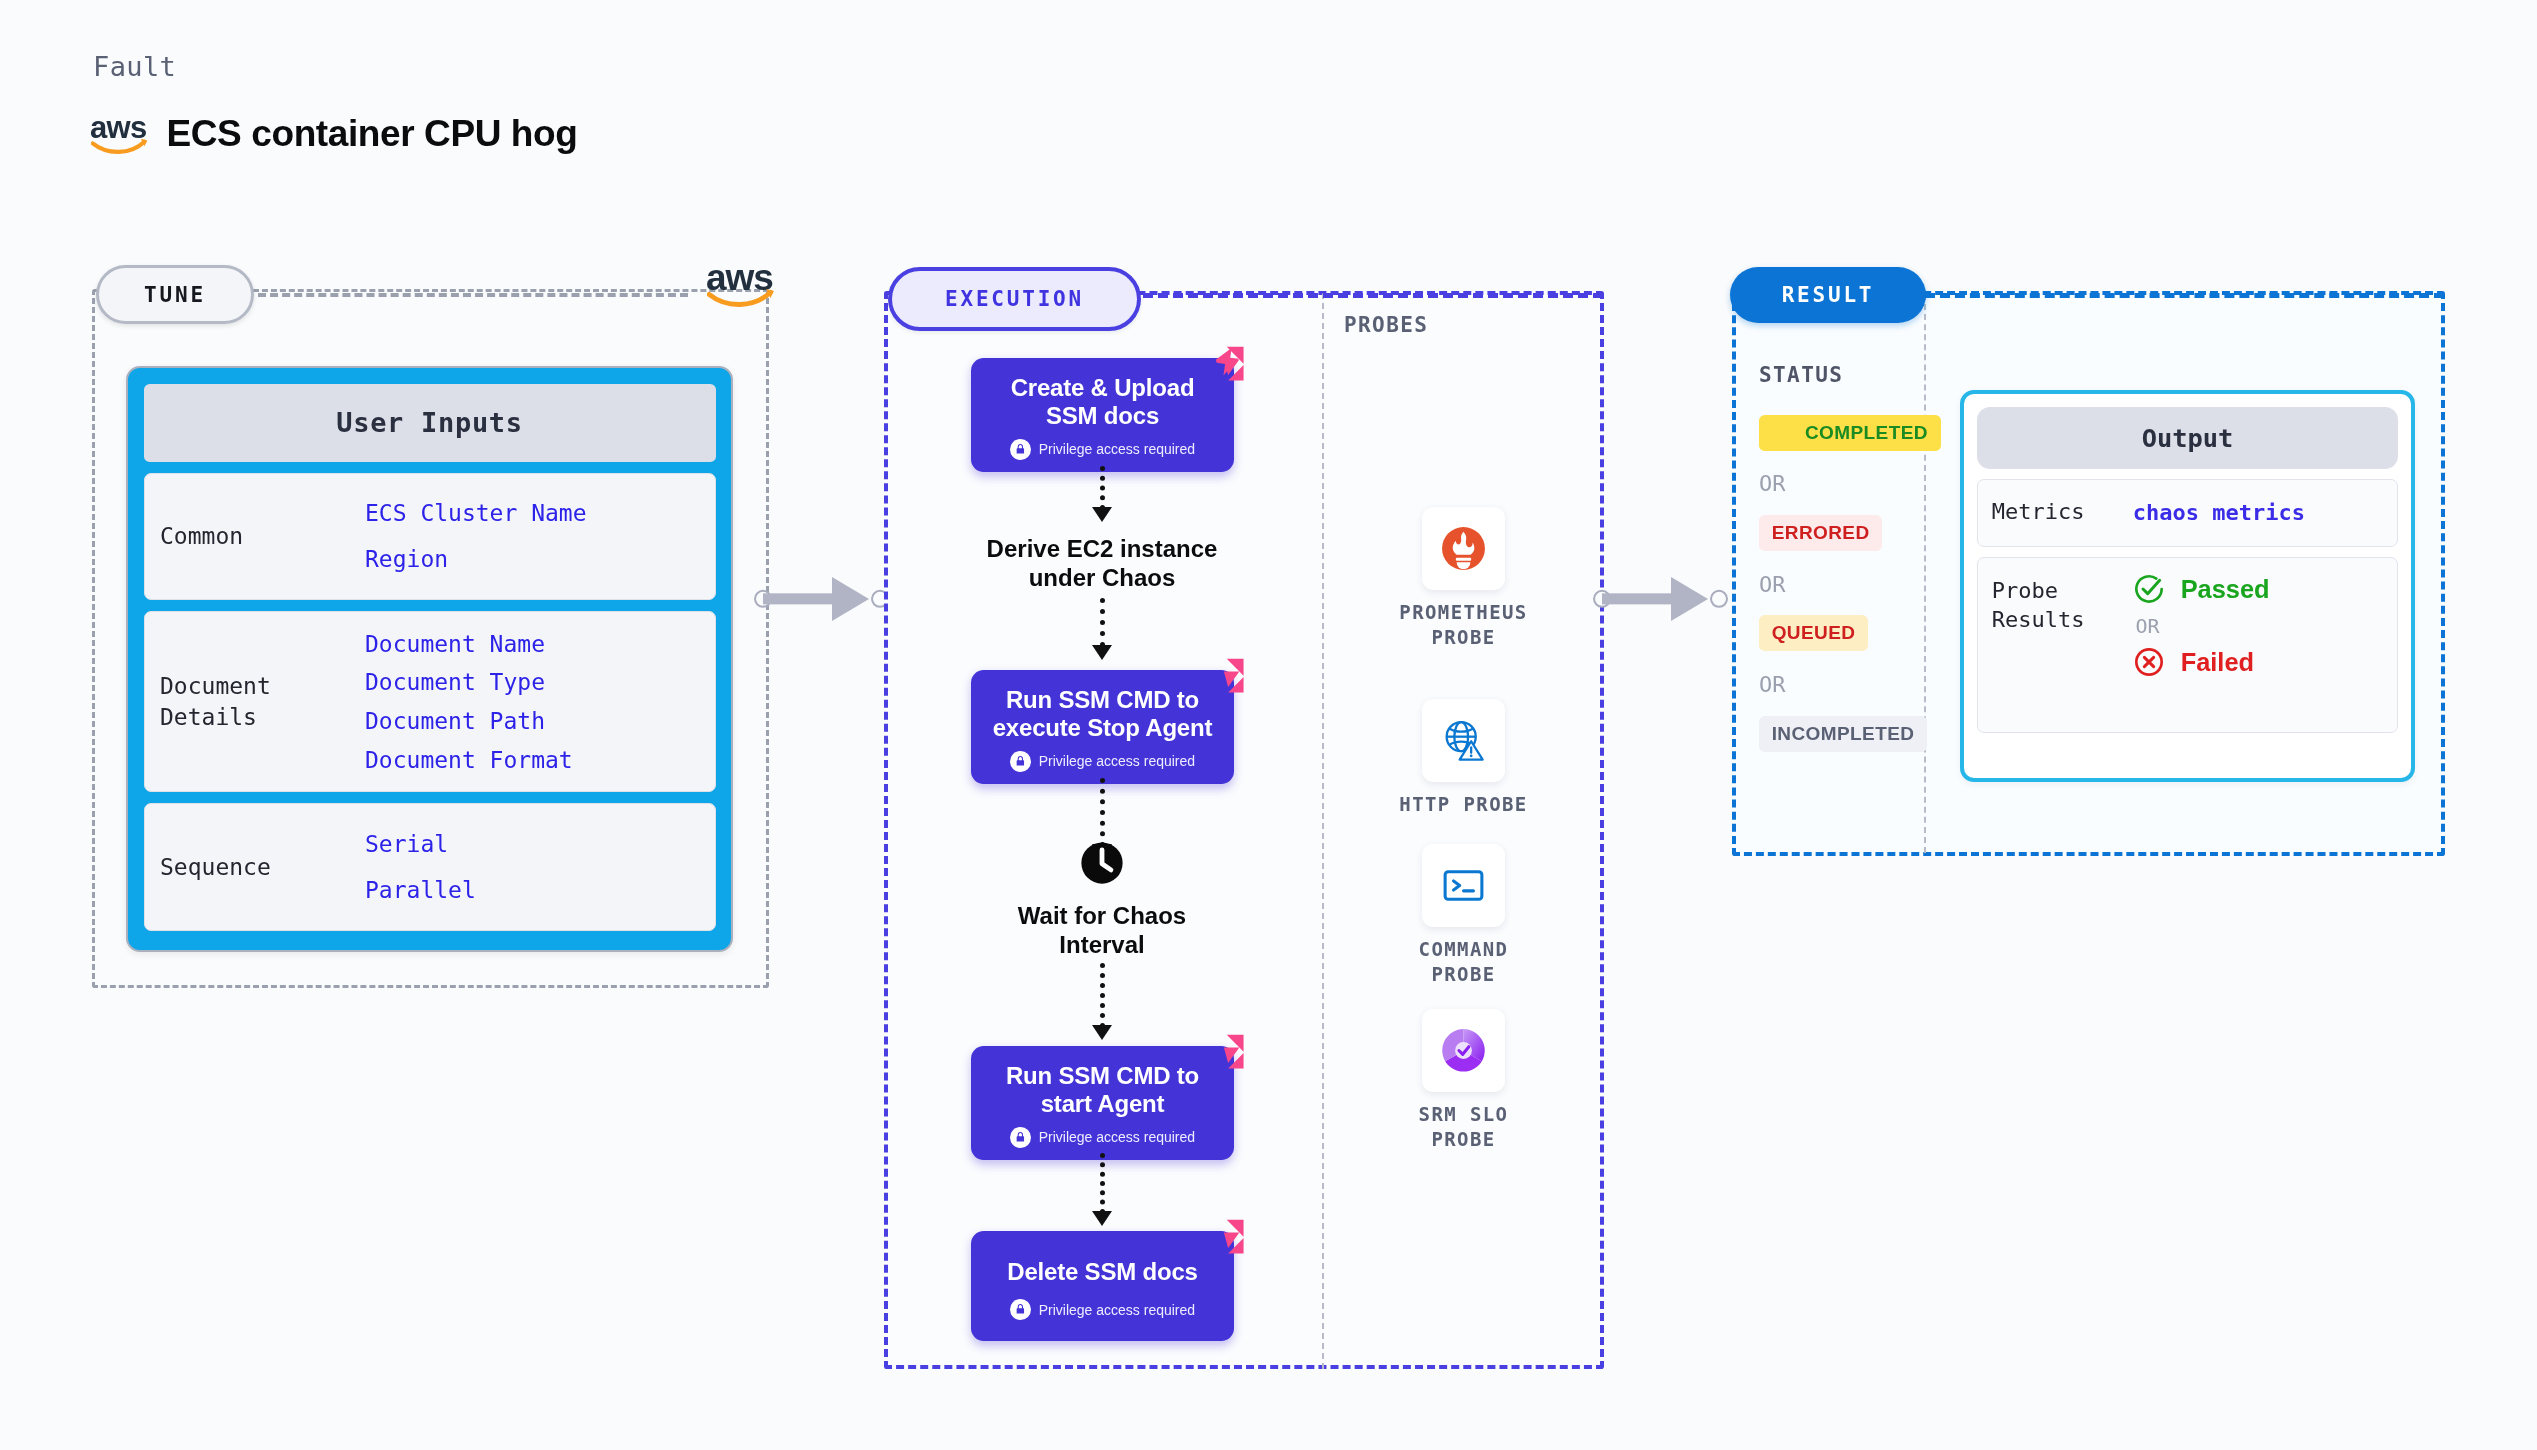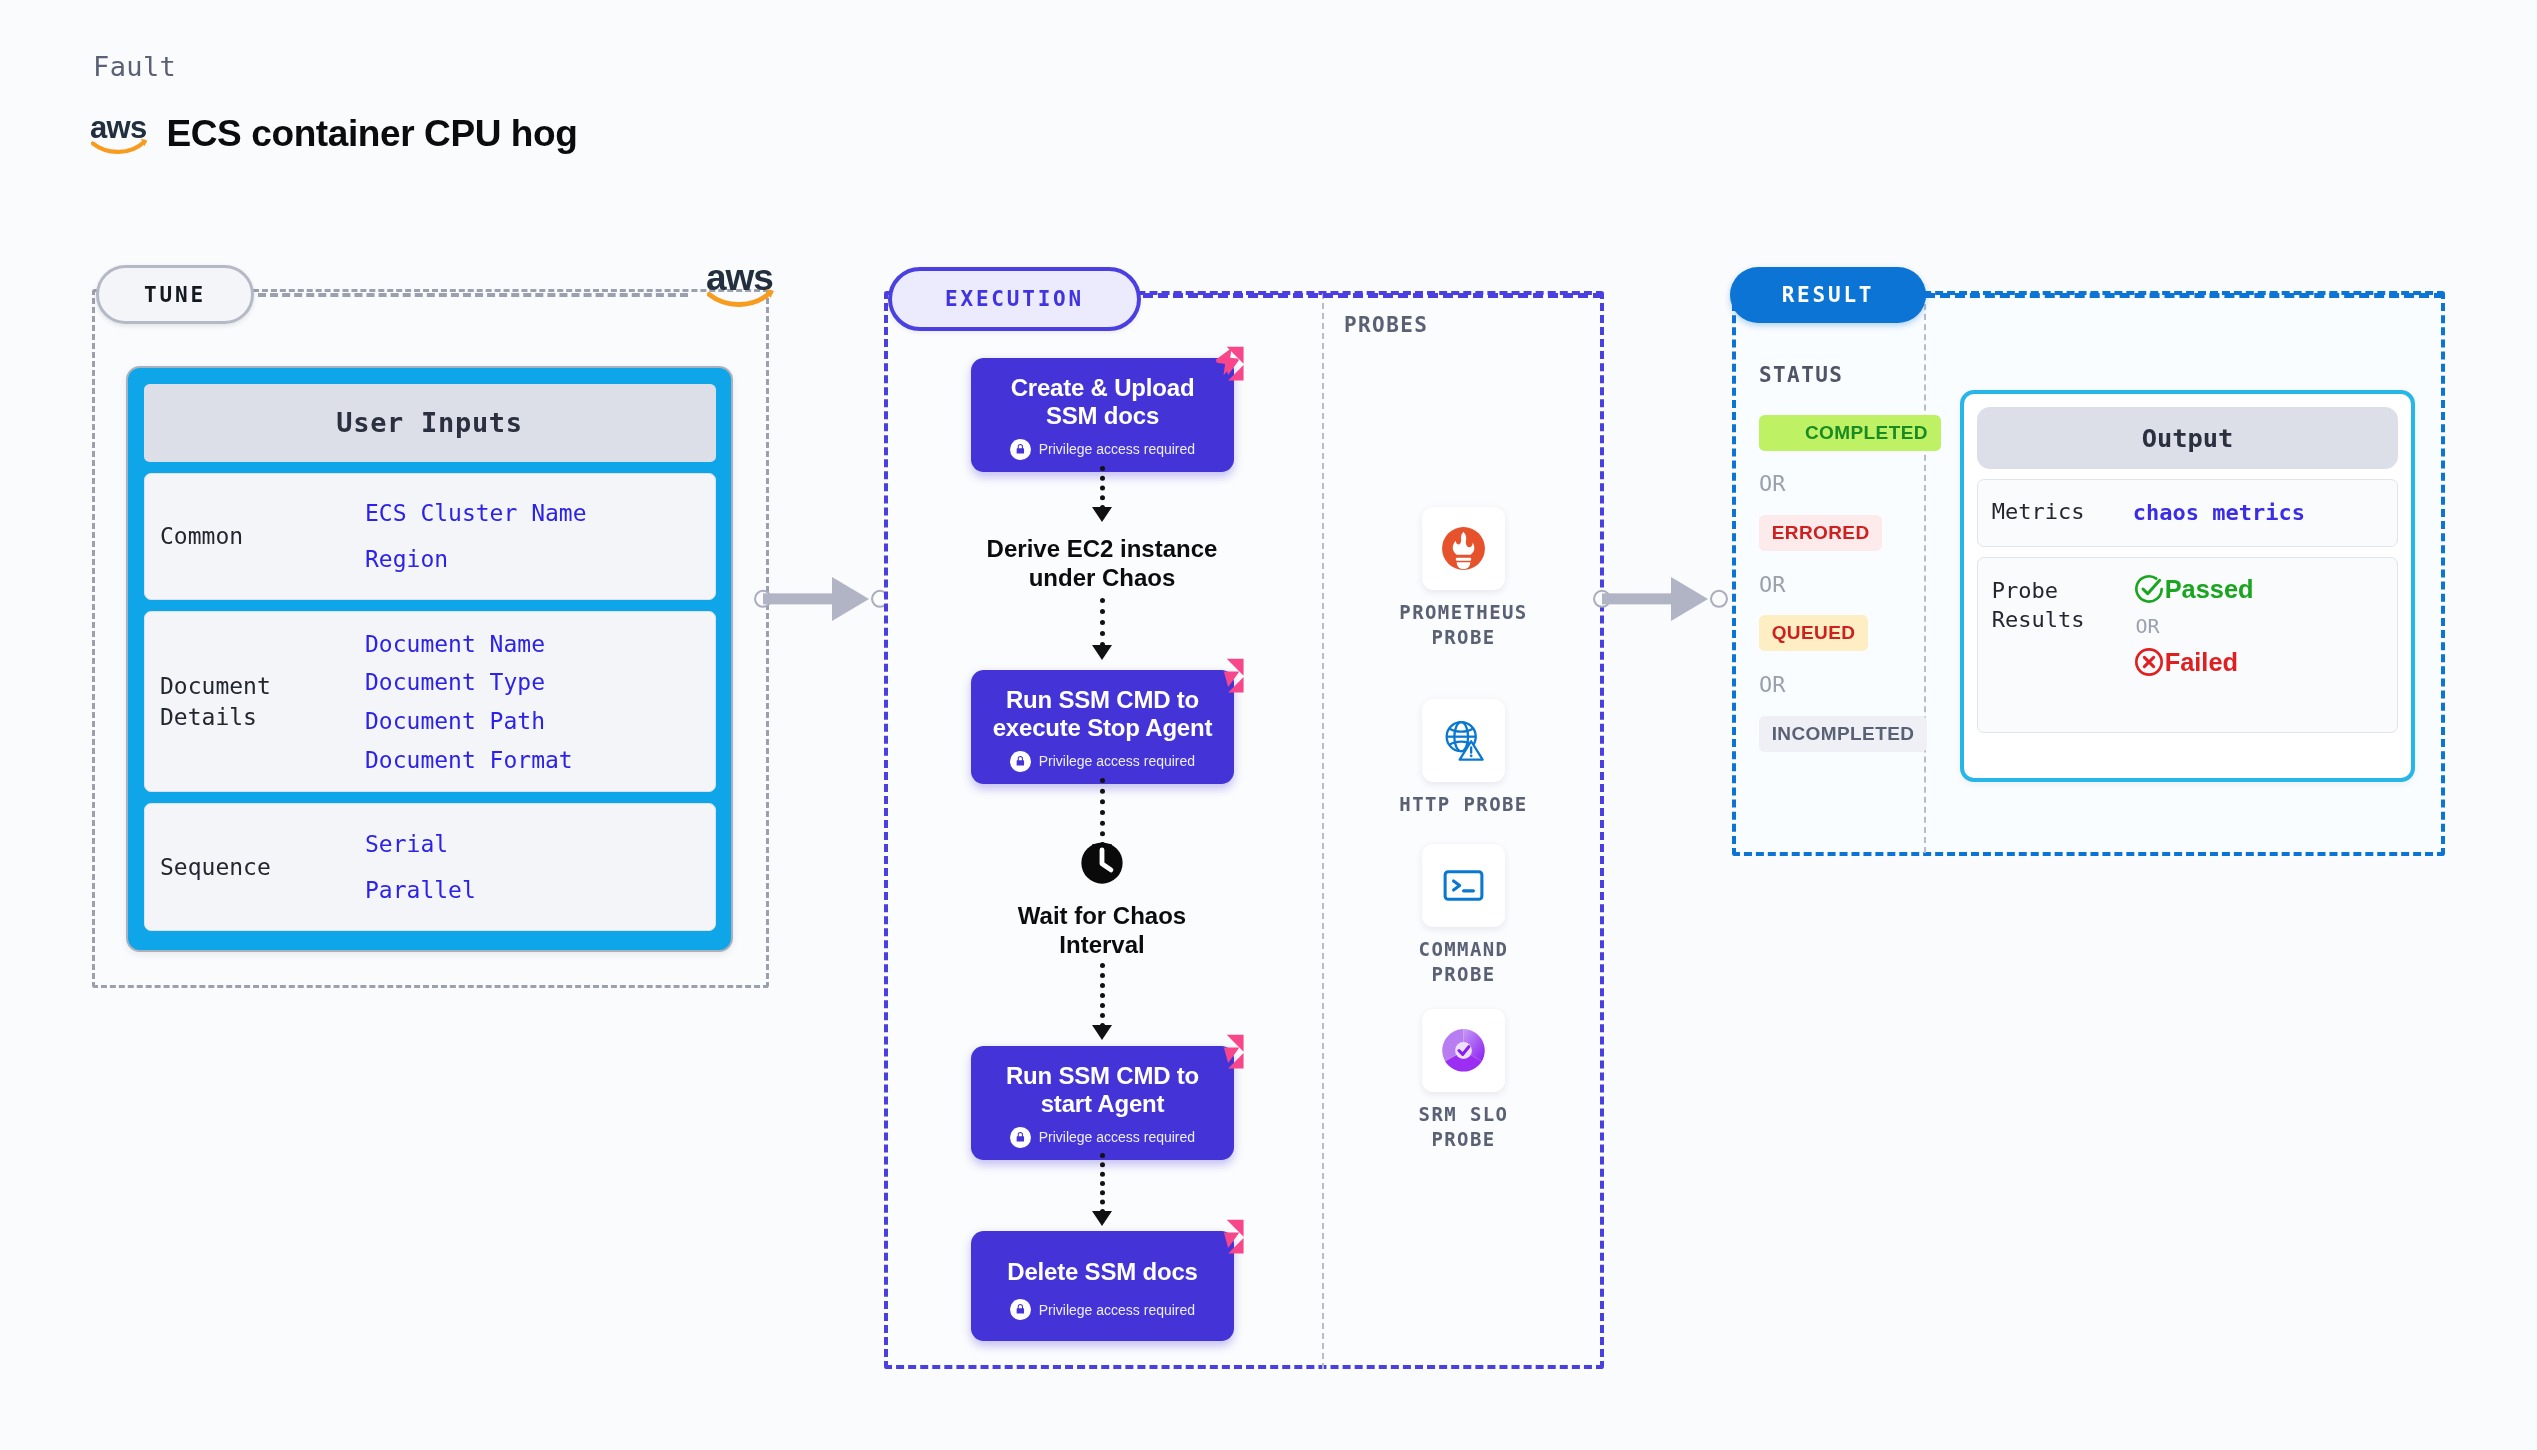--- a/index.html
+++ b/index.html
@@ -251,21 +251,21 @@
   .out-sec .k {
     width: 141px; flex: 0 0 141px;
     font-family: "DejaVu Sans Mono", monospace; font-size: 22px; color: #23262f;
     line-height: 1.3;
   }
   #out-metrics { height: 68px; }
   #out-probe { height: 176px; align-items: flex-start; padding-top: 15.5px; }
   .metric-v {
     font-family: "DejaVu Sans Mono", monospace; font-size: 22px; color: #3b2ce8; font-weight: 700;
   }
-  .pf-row { display: flex; align-items: center; gap: 0; }
+  .pf-row { display: flex; align-items: center; gap: 16px; }
   .pf-row .t { font-size: 25.4px; font-weight: 700; }
   .pf-or { font-family: "DejaVu Sans Mono", monospace; font-size: 20px; color: #9aa0ae; margin: 8.5px 0 8.5px 2.8px; }
 </style>
 </head>
 <body>
 
 <div class="canvas">
 
   <div class="fault-label">Fault</div>
 
@@ -510,21 +510,21 @@
   </div>
 
   <div id="result-right-bg"></div>
   <div class="panel" id="result-panel"></div>
   <div id="result-split"></div>
   <div class="panel-badge" id="result-badge">RESULT</div>
   <div class="result-dash"></div>
 
   <div class="status-title">STATUS</div>
 
-  <div class="chip" style="top:415px; background:#bef264; color:#1a8a22;padding-left:46px;">COMPLETED</div>
+  <div class="chip" style="top:415px; background:#fde047; color:#1a8a22;padding-left:46px;">COMPLETED</div>
   <div class="or-txt" style="top:471px">OR</div>
   <div class="chip" style="top:515px; background:#fdeaea; color:#cf2020;">ERRORED</div>
   <div class="or-txt" style="top:572px">OR</div>
   <div class="chip" style="top:615px; background:#fdeec4; color:#cf2020;">QUEUED</div>
   <div class="or-txt" style="top:672px">OR</div>
   <div class="chip" style="top:716px; background:#eef0f5; color:#5b6175;">INCOMPLETED</div>
 
   <div class="out-card">
     <div class="out-head">Output</div>
 

